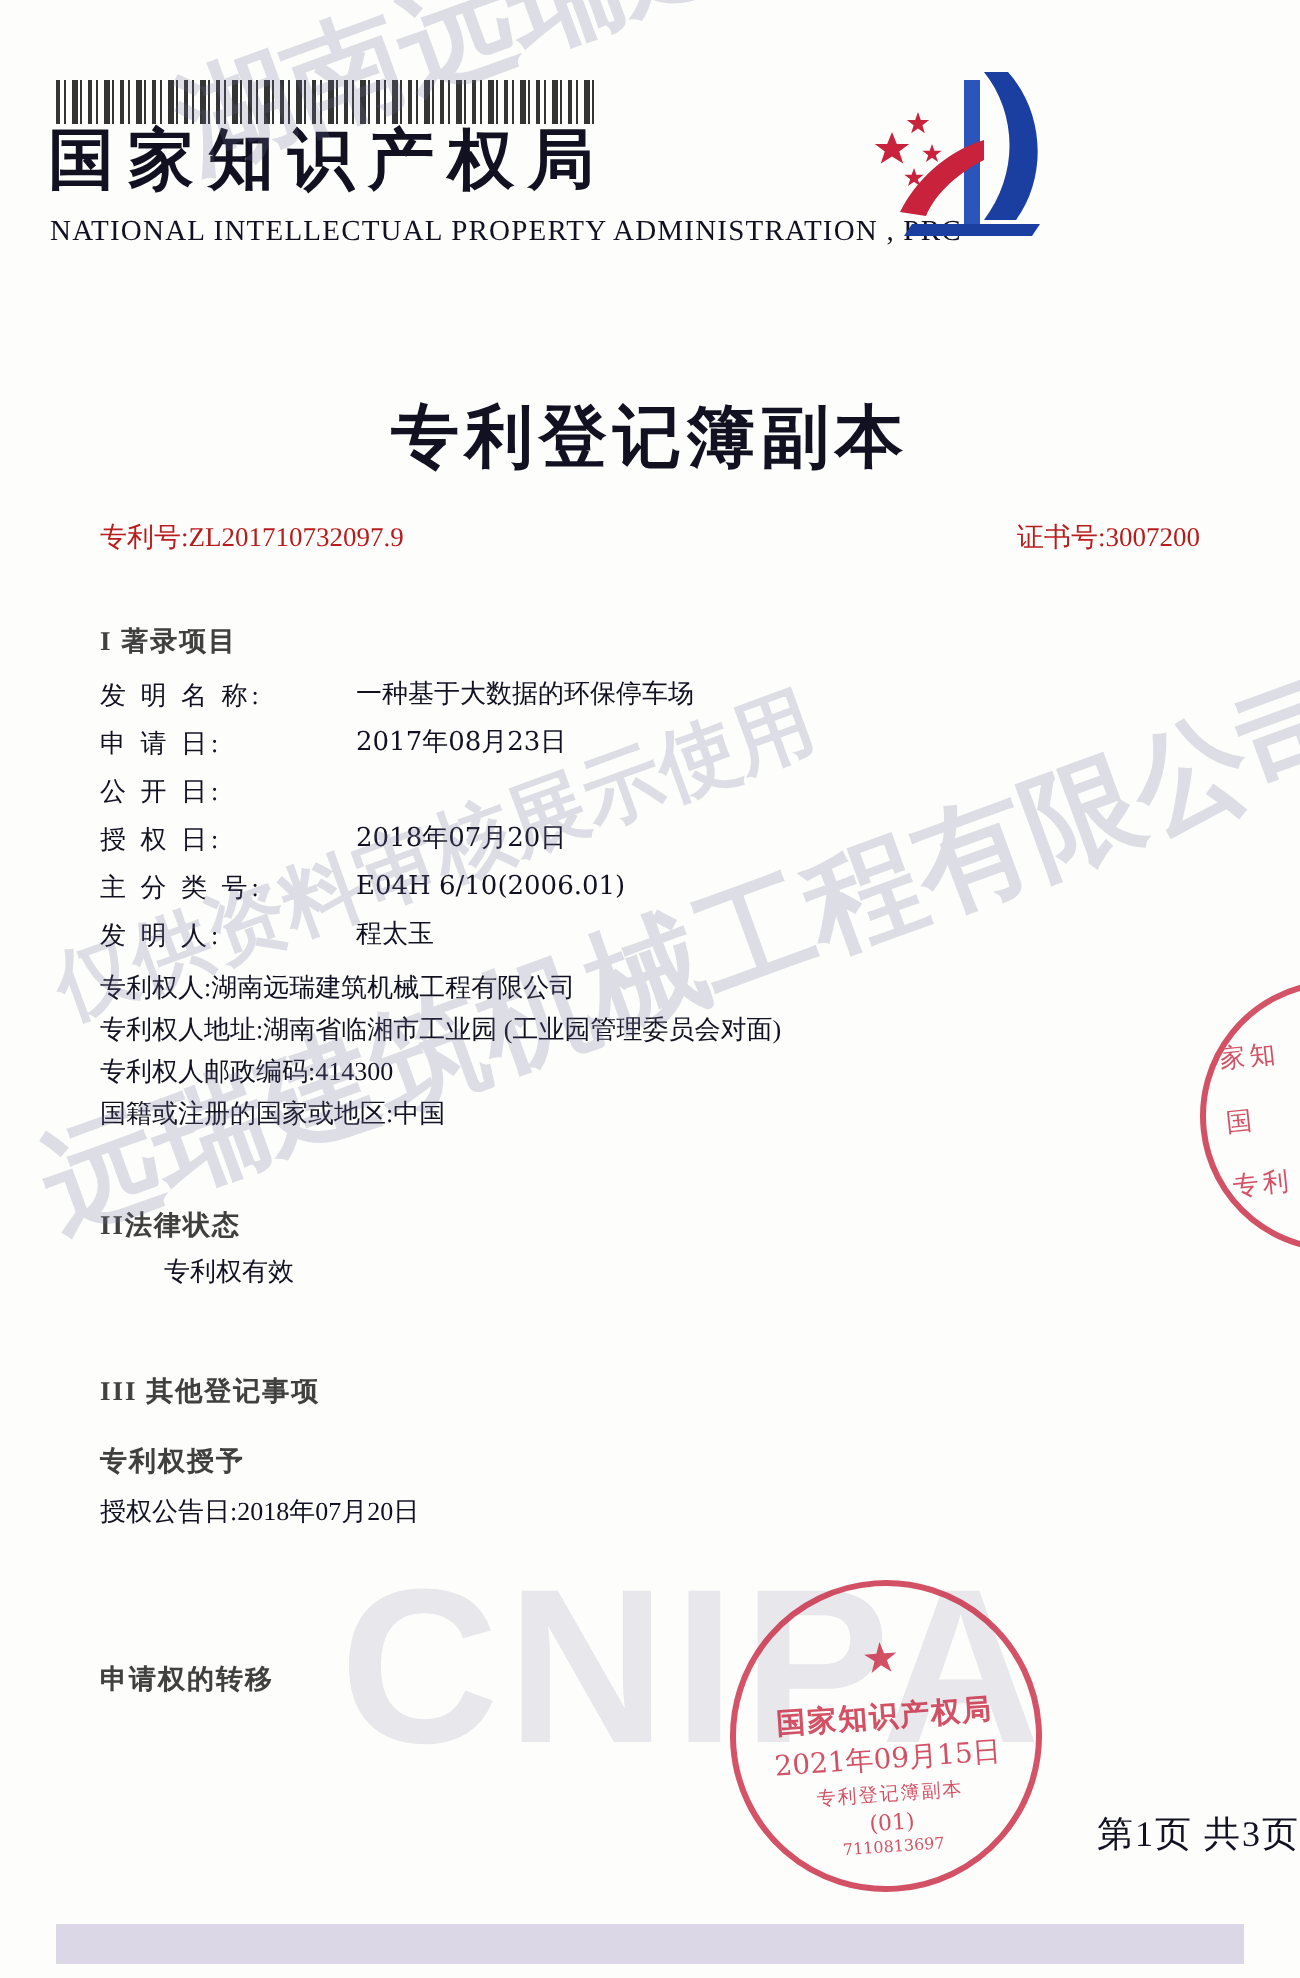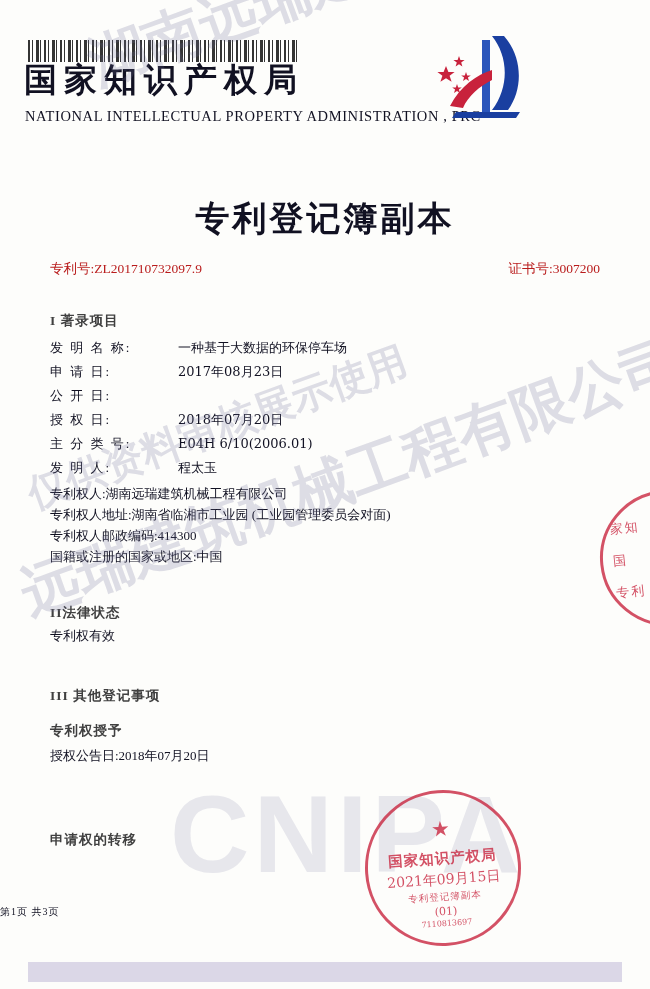--- a/index.html
+++ b/index.html
@@ -234,22 +234,22 @@
     text-align: left;
     font-size: 13px;
     letter-spacing: 2px;
   }
 
   
   .footer {
     position: absolute;
     left: 0; top: 905px;
     width: 650px;
-    text-align: left;
-    font-size: 10px;
+    text-align: right;
+    font-size: 18px;
     color: #111122;
     letter-spacing: 1px;
   }
 
   .bottom-bar {
     position: absolute;
     left: 28px; top: 962px;
     width: 594px; height: 20px;
     background: #cfc9e0;
     opacity: 0.75;
@@ -326,21 +326,21 @@
   </div>
 
   <div class="field-list" style="top:483px; width:540px;">
     <div class="plain-line">专利权人:湖南远瑞建筑机械工程有限公司</div>
     <div class="plain-line">专利权人地址:湖南省临湘市工业园 (工业园管理委员会对面)</div>
     <div class="plain-line">专利权人邮政编码:414300</div>
     <div class="plain-line">国籍或注册的国家或地区:中国</div>
   </div>
 
   <div class="sec-head" style="left:50px; top:604px;">II法律状态</div>
-  <div class="field-list" style="top:625px; width:520px;">
+  <div class="field-list" style="top:625px; width:520px;margin-left:32px;">
     <div class="plain-line">专利权有效</div>
   </div>
 
   <div class="sec-head" style="left:50px; top:687px;">III  其他登记事项</div>
 
   <div class="sec-head" style="left:50px; top:722px;">专利权授予</div>
   <div class="field-list" style="top:745px; width:520px;">
     <div class="plain-line">授权公告日:2018年07月20日</div>
   </div>
 

